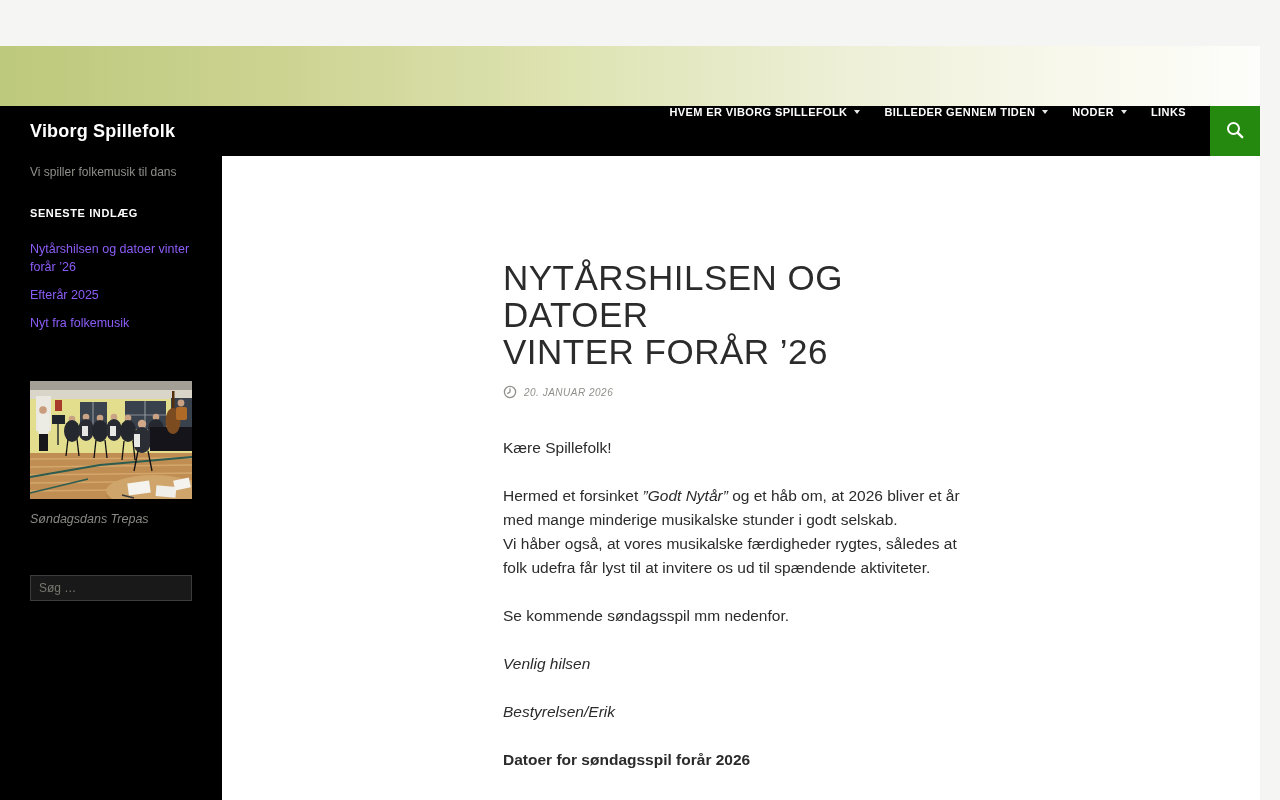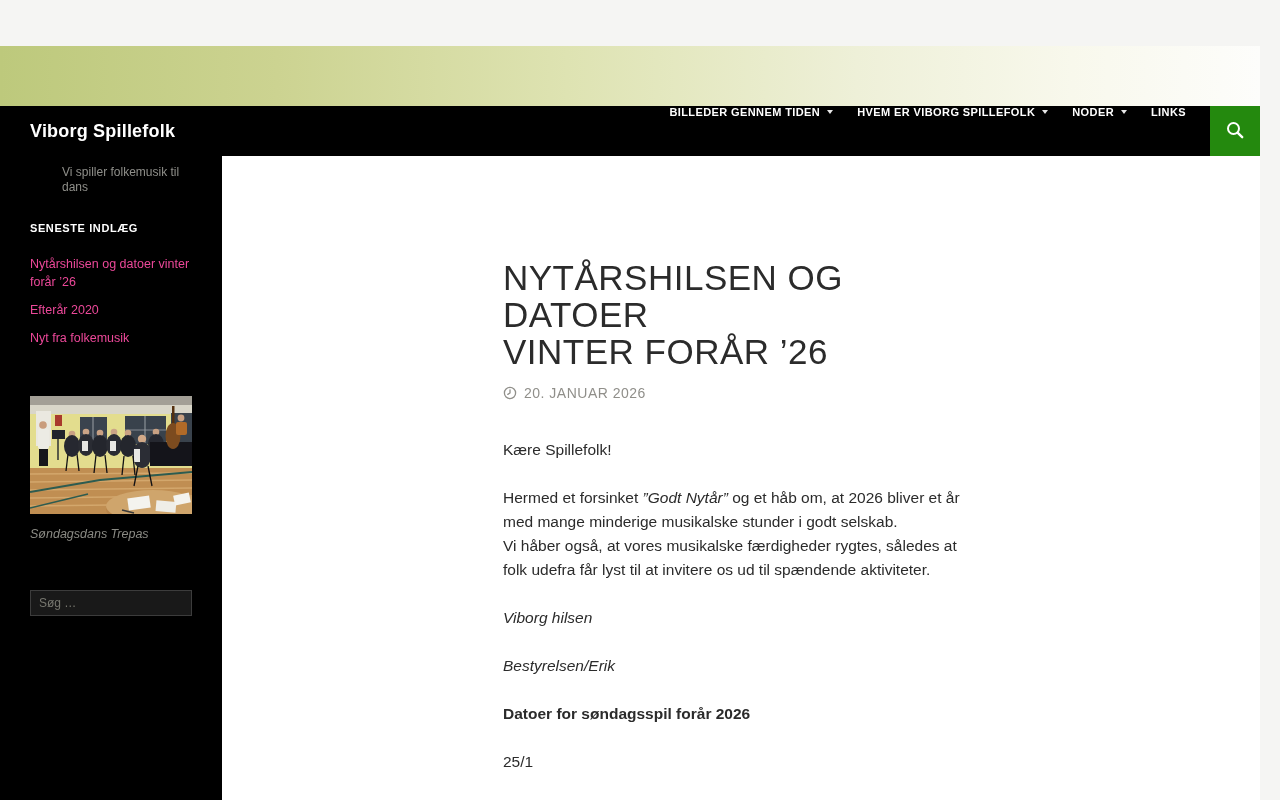--- a/index.html
+++ b/index.html
@@ -49,28 +49,28 @@
     margin-left:12px;
   }
 
   
   .layout { display:flex; height:644px; }
 
   .sidebar {
     width:222px; background:#000; color:#fff;
     padding:0 30px; flex-shrink:0;
   }
-  .tagline { margin-top:9px; font-size:12px; line-height:15px; color:#8f8f8a;margin-left:32px; }
+  .tagline { margin-top:9px; font-size:12px; line-height:15px; color:#8f8f8a; }
   .widget-heading {
     margin-top:27px; font-size:11px; font-weight:bold;
     letter-spacing:0.6px; color:#fff; text-transform:uppercase;
   }
   .recent-list { list-style:none; margin-top:21px; }
   .recent-list li {
-    font-size:12.5px; line-height:18px; color:#ec4899;
+    font-size:12.5px; line-height:18px; color:#8b5cf6;
     margin-bottom:10px; cursor:pointer;
   }
   .photo-figure { margin-top:49px; width:162px; }
   .photo-figure svg { display:block; width:162px; height:118px; }
   .photo-caption {
     margin-top:13px; font-style:italic; font-size:12.5px; color:#8a8a84;
   }
   .sidebar-search { margin-top:49px;border-radius:10px; }
   .sidebar-search input {
     width:162px; height:26px; background:#191919;
@@ -81,45 +81,45 @@
   .sidebar-search input::placeholder { color:#77776f; }
 
   .main { flex:1; background:#fff; padding:103px 40px 0 281px; }
   .entry-title {
     font-size:35px; font-weight:300; line-height:37px;
     color:#2b2b2b; letter-spacing:0.5px; max-width:480px;
   }
   .entry-title span { display:block; }
   .entry-meta {
     margin-top:15px; display:flex; align-items:center; gap:7px;
-    color:#908f8a; font-size:14px; letter-spacing:0.5px; text-transform:uppercase;
+    color:#908f8a; font-size:10px; letter-spacing:0.5px; text-transform:uppercase;font-style:italic;
   }
   .entry-content { margin-top:37px; width:476px; font-size:15.5px; line-height:24px; }
   .entry-content p { margin:0 0 24px; }
   .italic { font-style:italic; }
   .bold { font-weight:bold; }
 </style>
 </head>
 <body>
 
 <div class="page">
 
   <div class="top-strip"></div>
 
   <div class="header-band"></div>
 
   <div class="navbar">
     <div class="site-title">Viborg Spillefolk</div>
     <ul class="nav-menu">
       <li class="nav-item">
+        <span>HVEM ER VIBORG SPILLEFOLK</span>
+        <span class="chevron"></span>
+      </li>
+      <li class="nav-item">
         <span>BILLEDER GENNEM TIDEN</span>
-        <span class="chevron"></span>
-      </li>
-      <li class="nav-item">
-        <span>HVEM ER VIBORG SPILLEFOLK</span>
         <span class="chevron"></span>
       </li>
       <li class="nav-item">
         <span>NODER</span>
         <span class="chevron"></span>
       </li>
       <li class="nav-item">
         <span>LINKS</span>
       </li>
     </ul>
@@ -135,21 +135,21 @@
 
   <div class="layout">
 
     <aside class="sidebar">
       <div class="tagline">Vi spiller folkemusik til dans</div>
 
       <h2 class="widget-heading">SENESTE INDLÆG</h2>
 
       <ul class="recent-list">
         <li>Nytårshilsen og datoer vinter forår ’26</li>
-        <li>Efterår 2020</li>
+        <li>Efterår 2025</li>
         <li>Nyt fra folkemusik</li>
       </ul>
 
       <figure class="photo-figure">
         <span>
           <svg viewBox="0 0 162 118" preserveAspectRatio="none">
 
             <rect x="0" y="0" width="162" height="118" fill="#e3dd8e"></rect>
             <rect x="0" y="0" width="162" height="9" fill="#a39f96"></rect>
             <rect x="0" y="9" width="162" height="9" fill="#d9d6c9"></rect>
@@ -253,22 +253,23 @@
           <span>20. JANUAR 2026</span>
         </div>
 
         <div class="entry-content">
           <p>Kære Spillefolk!</p>
 
           <p><span>Hermed et forsinket </span><span class="italic">”Godt Nytår”</span><span> og et håb om, at 2026 bliver et år med mange minderige musikalske stunder i godt selskab.</span><br>
             <span>Vi håber også, at vores musikalske færdigheder rygtes, således at folk udefra får lyst til at invitere os ud til spændende aktiviteter.</span>
           </p>
 
-
-          <p class="italic">Viborg hilsen</p>
+          <p>Se kommende søndagsspil mm nedenfor.</p>
+
+          <p class="italic">Venlig hilsen</p>
 
           <p class="italic">Bestyrelsen/Erik</p>
 
           <p class="bold">Datoer for søndagsspil forår 2026</p>
 
           <p>25/1</p>
 
         </div>
       </article>
     </main>

